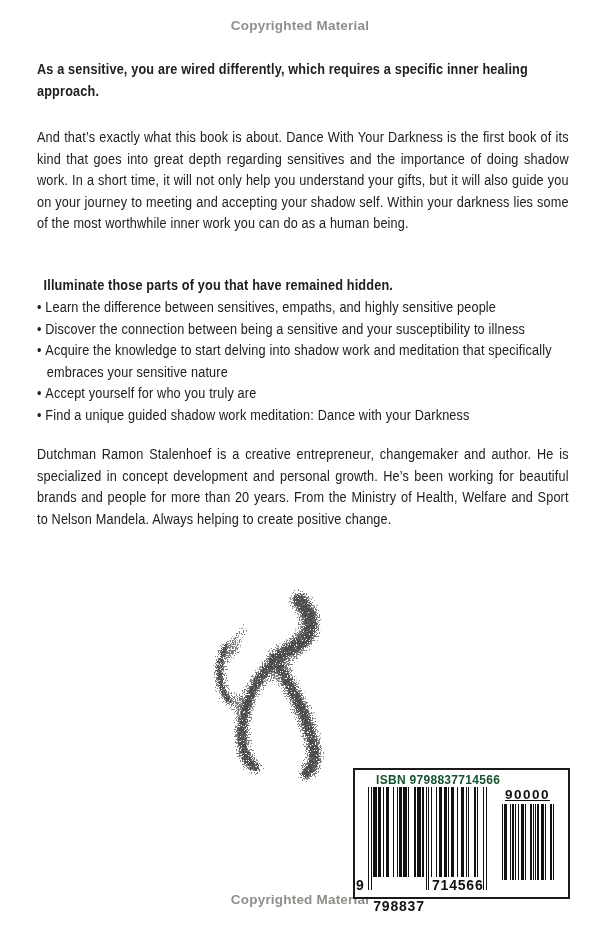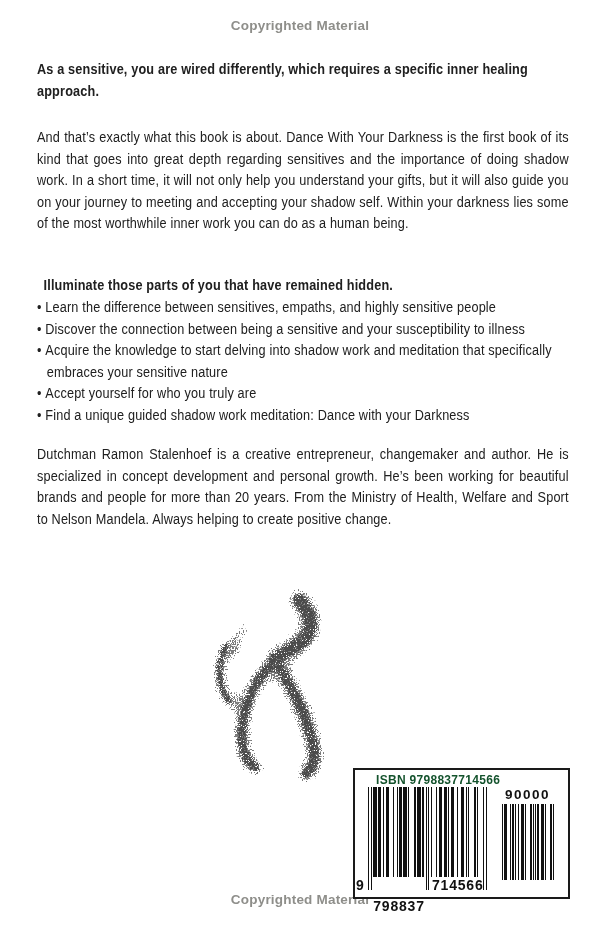--- a/index.html
+++ b/index.html
@@ -39,21 +39,21 @@
   }
   .ean13-svg { position:absolute; left:13px; top:17px; }
   .bc-digit {
     position:absolute; top:107px; font-size:14px; font-weight:bold; color:#111111;
   }
   .d9  { left:1px; }
   .dg1 { left:17px;  width:54px; text-align:center; letter-spacing:0.8px;margin-top:21px; }
   .dg2 { left:77px;  width:51px; text-align:right; letter-spacing:0.8px; }
   .addon-label {
     position:absolute; left:145px; top:17px; width:55px; text-align:center;
-    font-size:13.5px; font-weight:bold; letter-spacing:1.5px; color:#111111;
+    font-size:13.5px; font-weight:bold; letter-spacing:1.5px; color:#111111;text-decoration:underline;
   }
   .ean5-svg { position:absolute; left:146px; top:34px; }
 </style>
 </head>
 <body>
 
 <div class="page">
 
   <div class="copyright top">Copyrighted Material</div>
 

